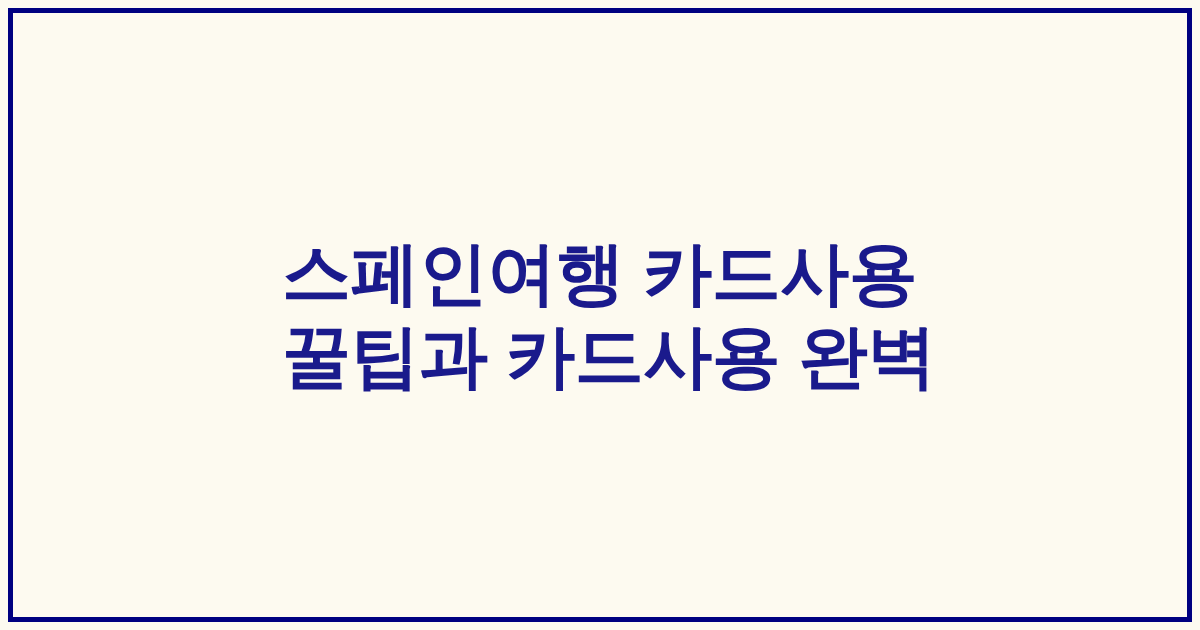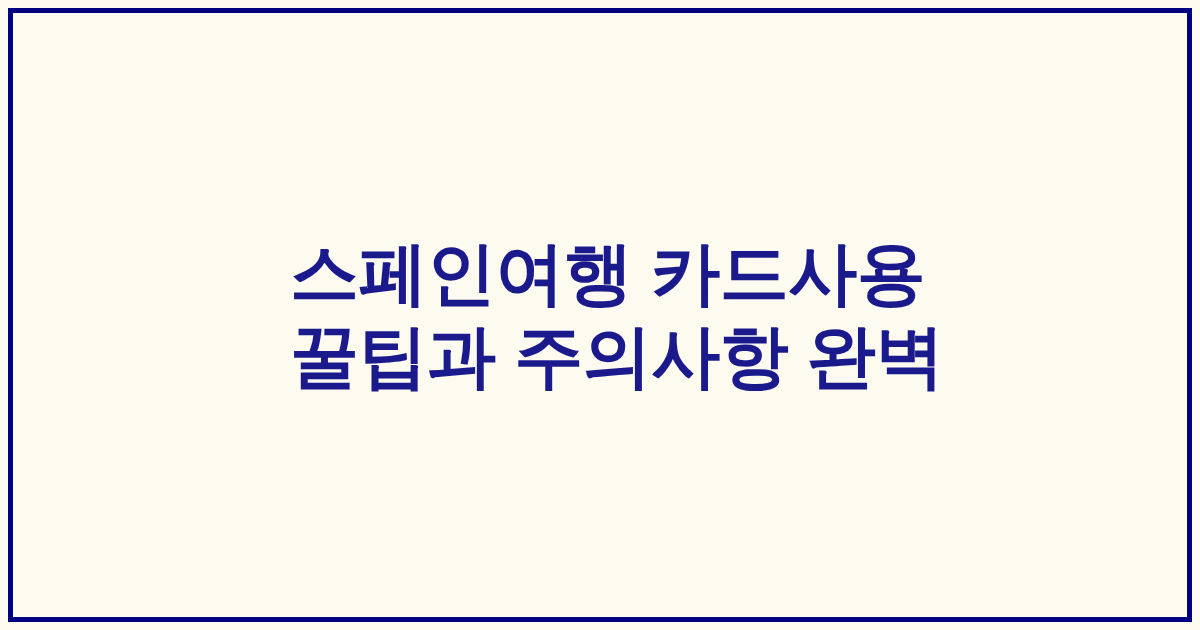--- a/index.html
+++ b/index.html
@@ -44,21 +44,21 @@
     bottom: 13px;
     box-sizing: border-box;
     display: flex;
     flex-direction: column;
     justify-content: center;
     align-items: flex-start;
     padding: 0 0 0 265px;
   }
 
   .headline {
-    margin: 12px;
+    margin: 4px;
     padding: 0;
     font-size: 69px;
     line-height: 83px;
     font-weight: 700;
     letter-spacing: -0.5px;
     color: #1A1A8C;
     text-align: left;
     max-width: 660px;
     word-break: keep-all;
     -webkit-font-smoothing: antialiased;
@@ -72,17 +72,17 @@
 </head>
 <body>
 
 <div class="og-card">
 
   <div class="card-frame"></div>
 
   <div class="card-inner">
     <h1 class="headline">
       <span class="hl-line">스페인여행 카드사용</span>
-      <span class="hl-line">꿀팁과 주의사항 완벽</span>
+      <span class="hl-line">꿀팁과 카드사용 완벽</span>
     </h1>
   </div>
 
 </div>
 
 </body></html>

